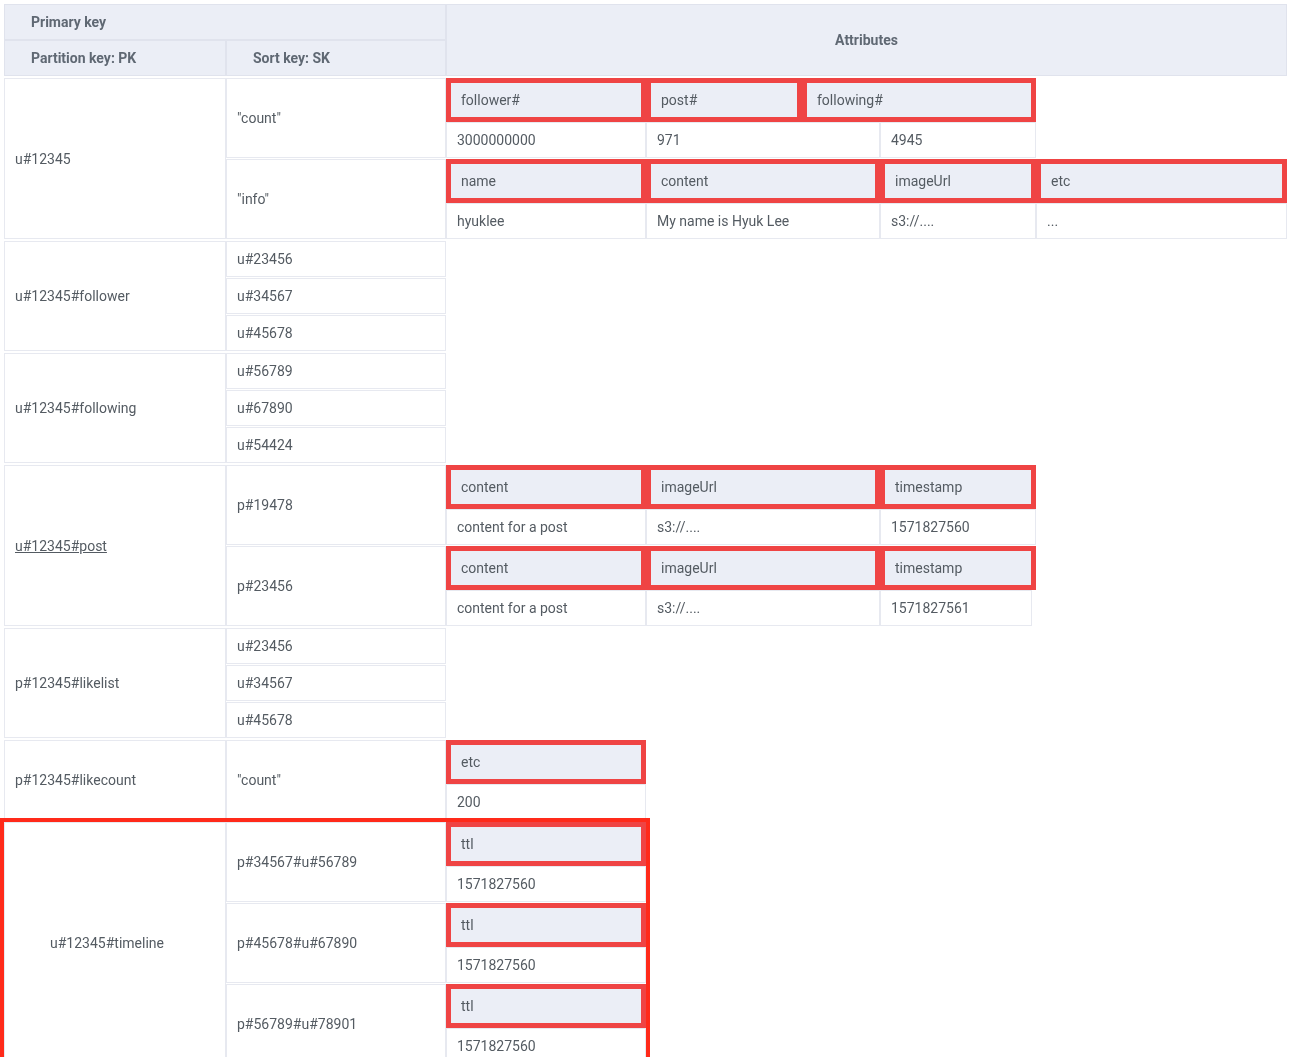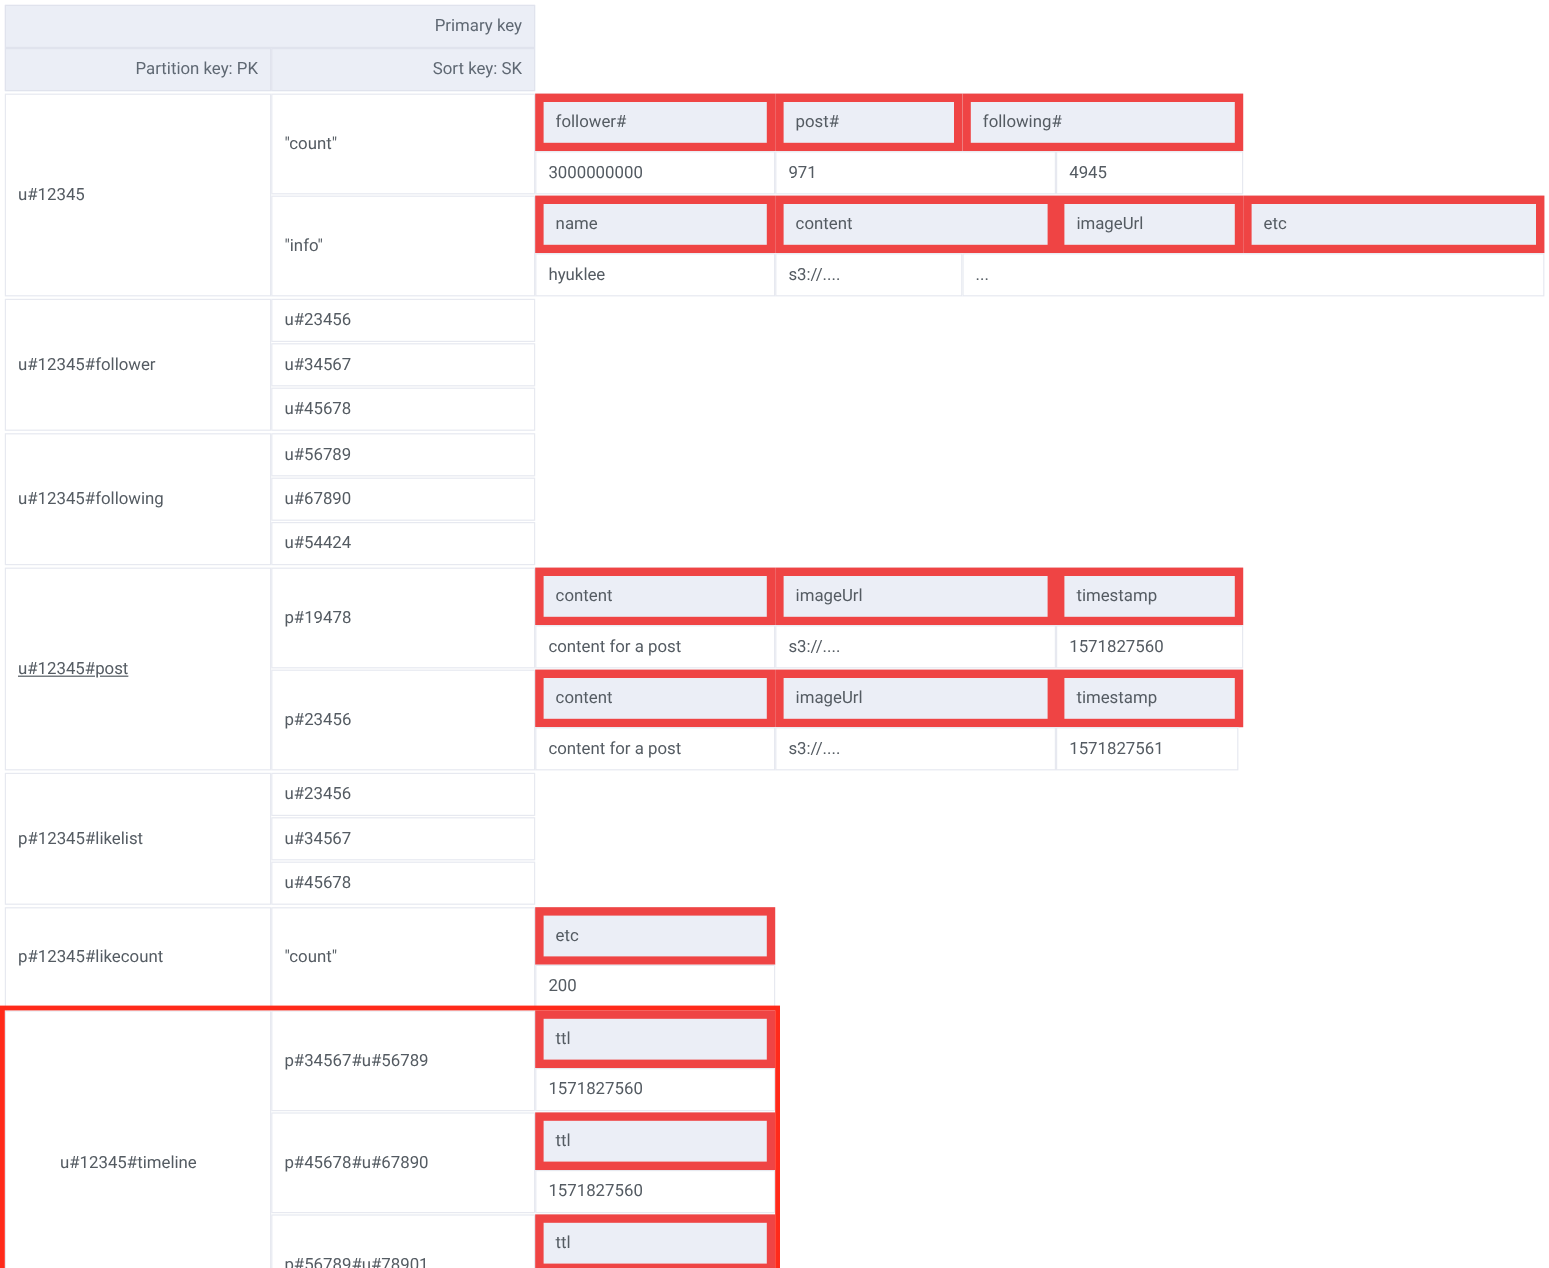--- a/index.html
+++ b/index.html
@@ -14,29 +14,29 @@
   .wrap {
     width: 1283px;
   }
   .cell {
     border: 1px solid #e7e9f0;
     padding: 9px 10px;
     background: #ffffff;
   }
   .hcell {
     background: #ebeef6;
-    border: 7px solid #ef4444;
+    border: 5px solid #ef4444;
     padding: 9px 10px;
   }
   .chcell {
     background: #ebeef6;
     border: 1px solid #e0e3ed;
-    padding: 9px 10px;
-    font-weight: 400;
-    text-align: right;
+    padding: 9px 26px;
+    font-weight: 700;
+    text-align: left;
     color: #5f6873;
   }
   .row { display: flex; }
   .col { display: flex; flex-direction: column; }
   .gap { height: 2px; }
   .highlight-box {
     position: absolute;
     border: 4px solid #ff2a1a;
     pointer-events: none;
   }
@@ -56,20 +56,21 @@
 <div class="container wrap">
 
   <div class="row">
     <div class="col" style="width:442px;">
       <div class="chcell" style="height:36px;">Primary key</div>
       <div class="row">
         <div class="chcell w-pk">Partition key: PK</div>
         <div class="chcell w-sk">Sort key: SK</div>
       </div>
     </div>
+    <div class="chcell" style="flex:1; display:flex; align-items:center; justify-content:center;">Attributes</div>
   </div>
 
   <div class="gap"></div>
 
   <div class="row">
     <div class="cell w-pk" style="display:flex; align-items:center;">u#12345</div>
     <div class="col" style="flex:1;">
 
       <div class="row mb1">
         <div class="cell w-sk" style="display:flex; align-items:center;">"count"</div>
@@ -91,20 +92,21 @@
         <div class="cell w-sk" style="display:flex; align-items:center;">"info"</div>
         <div class="col" style="flex:1;">
           <div class="row">
             <div class="hcell w-a">name</div>
             <div class="hcell w-a-wide">content</div>
             <div class="hcell" style="width:156px;">imageUrl</div>
             <div class="hcell" style="flex:1;">etc</div>
           </div>
           <div class="row">
             <div class="cell w-a">hyuklee</div>
+            <div class="cell w-a-wide">My name is Hyuk Lee</div>
             <div class="cell" style="width:156px;">s3://....</div>
             <div class="cell" style="flex:1;">...</div>
           </div>
         </div>
       </div>
     </div>
   </div>
 
   <div class="gap"></div>
 

